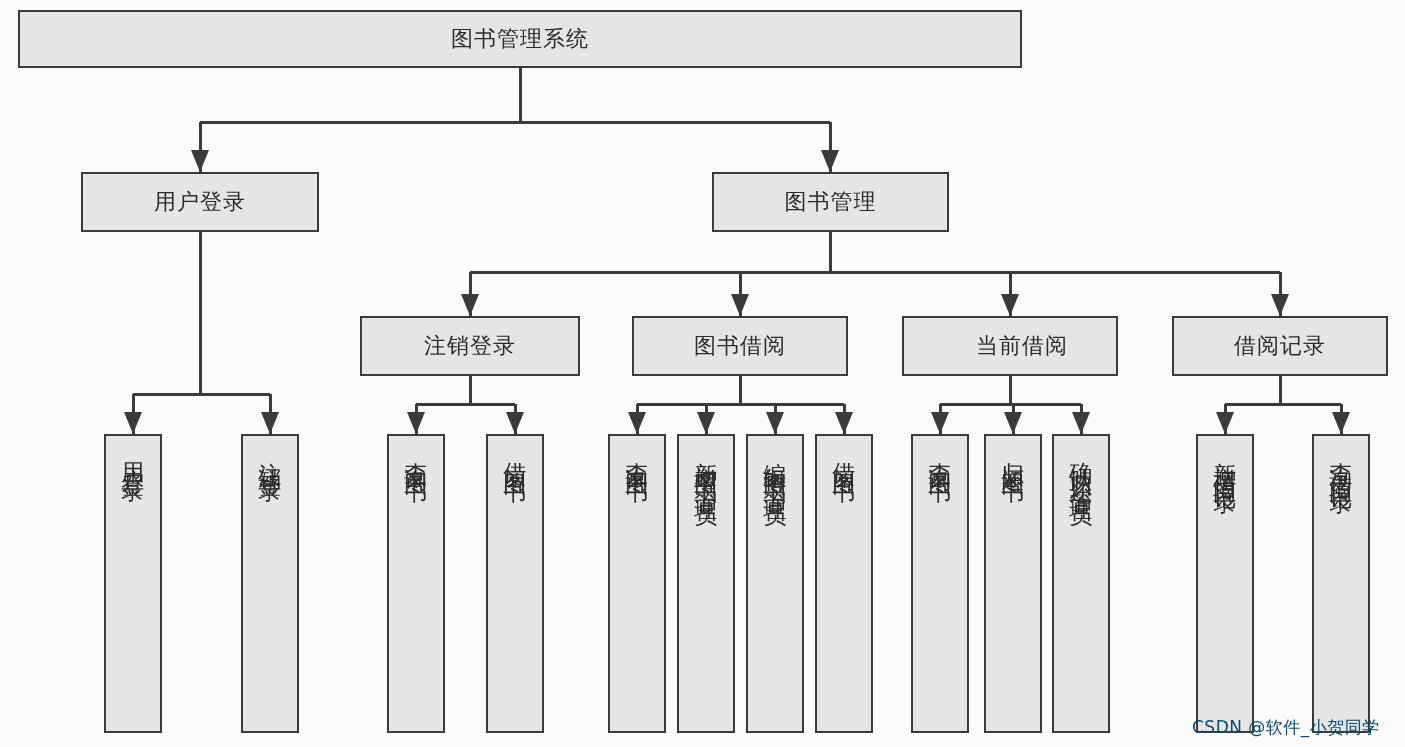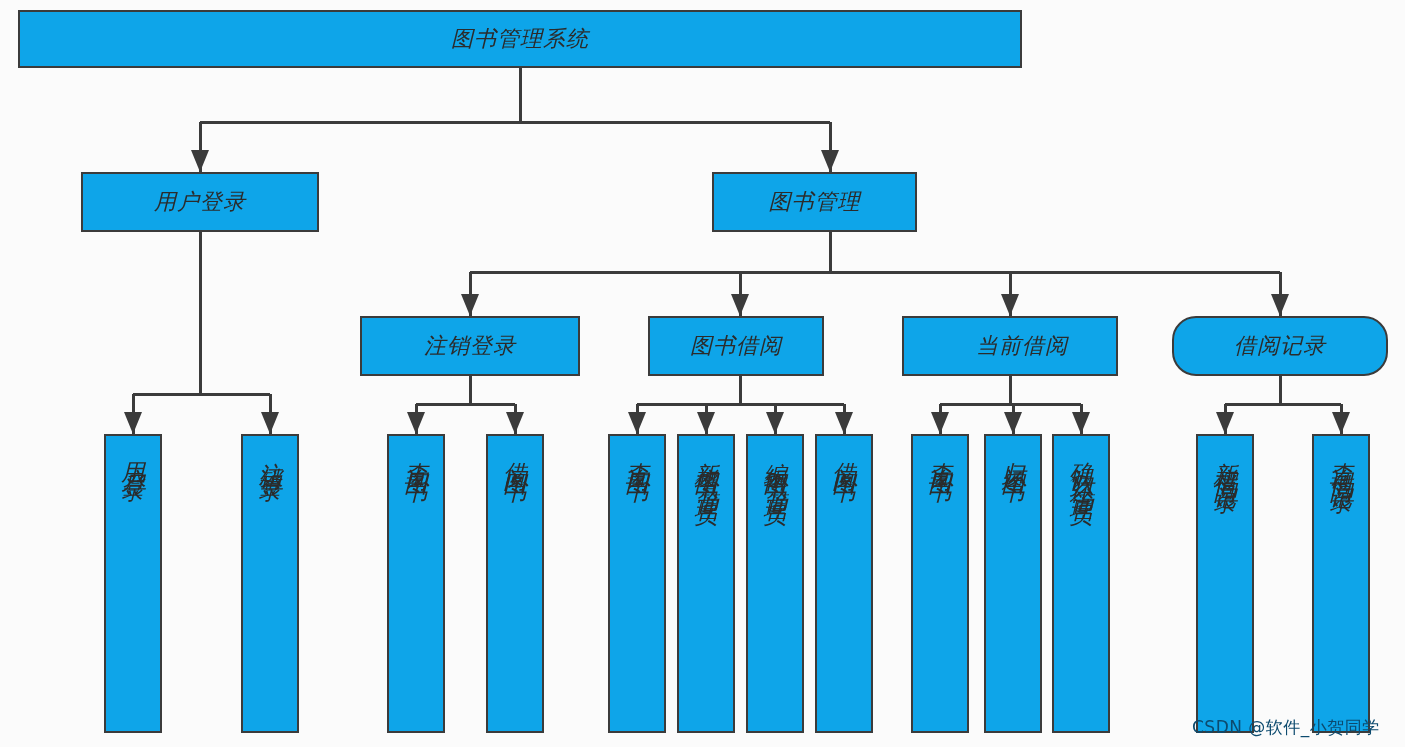--- a/index.html
+++ b/index.html
@@ -21,26 +21,25 @@
     position: absolute;
     left: 0;
     top: 0;
     width: 1405px;
     height: 747px;
   }
   .node {
     position: absolute;
     box-sizing: border-box;
     border: 2px solid #3b3b3b;
-    background: #0ea5e9;
+    background: #e5e5e5;
     display: flex;
     align-items: center;
     justify-content: center;
     color: #2b2b2b;
-    font-style: italic;
   }
   .node.horiz {
     font-size: 22px;
     letter-spacing: 1px;
   }
   .node.vert {
     align-items: flex-start;
     justify-content: center;
     padding-top: 8px;
   }
@@ -120,33 +119,33 @@
       <line x1="1341" y1="404" x2="1341" y2="434" stroke="#3b3b3b" stroke-width="3" shape-rendering="crispEdges"></line>
       <polygon points="1332,412 1350,412 1341,434" fill="#3b3b3b"></polygon>
     </svg>
   <div id="nodes">
       <div class="node horiz" style="left: 18px; top: 10px; width: 1004px; height: 58px;">
         <span>图书管理系统</span>
       </div>
       <div class="node horiz" style="left: 81px; top: 172px; width: 238px; height: 60px;">
         <span>用户登录</span>
       </div>
-      <div class="node horiz" style="left: 712px; top: 172px; width: 205px; height: 60px;">
+      <div class="node horiz" style="left: 712px; top: 172px; width: 237px; height: 60px;">
         <span>图书管理</span>
       </div>
       <div class="node horiz" style="left: 360px; top: 316px; width: 220px; height: 60px;">
         <span>注销登录</span>
       </div>
-      <div class="node horiz" style="left: 648px; top: 316px; width: 176px; height: 60px;">
+      <div class="node horiz" style="left: 632px; top: 316px; width: 216px; height: 60px;">
         <span>图书借阅</span>
       </div>
       <div class="node horiz" style="left: 902px; top: 316px; width: 216px; height: 60px; padding-left: 24px;">
         <span>当前借阅</span>
       </div>
-      <div class="node horiz" style="left: 1172px; top: 316px; width: 216px; height: 60px; border-radius: 24px;">
+      <div class="node horiz" style="left: 1172px; top: 316px; width: 216px; height: 60px;">
         <span>借阅记录</span>
       </div>
       <div class="node vert" style="left: 104px; top: 434px; width: 58px; height: 299px;">
         <span class="vlabel">用户登录</span>
       </div>
       <div class="node vert" style="left: 241px; top: 434px; width: 58px; height: 299px;">
         <span class="vlabel">注销登录</span>
       </div>
       <div class="node vert" style="left: 387px; top: 434px; width: 58px; height: 299px;">
         <span class="vlabel">查询图书</span>

